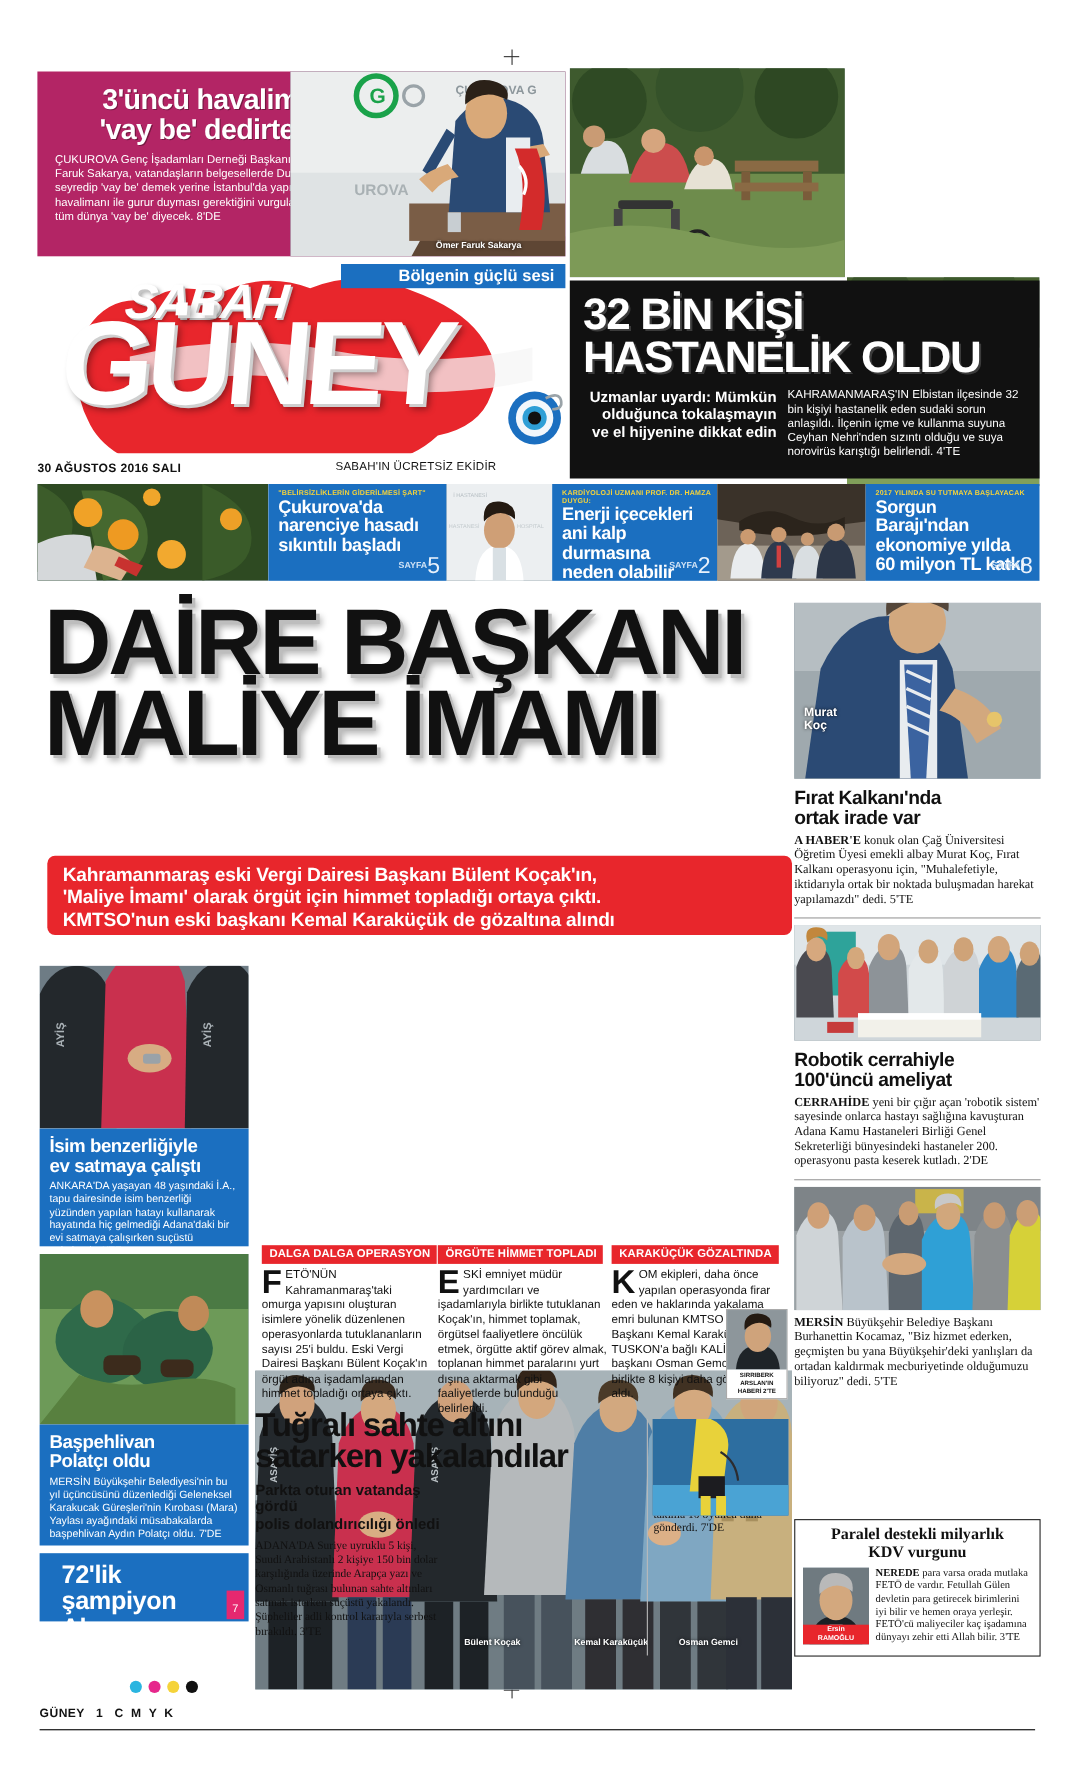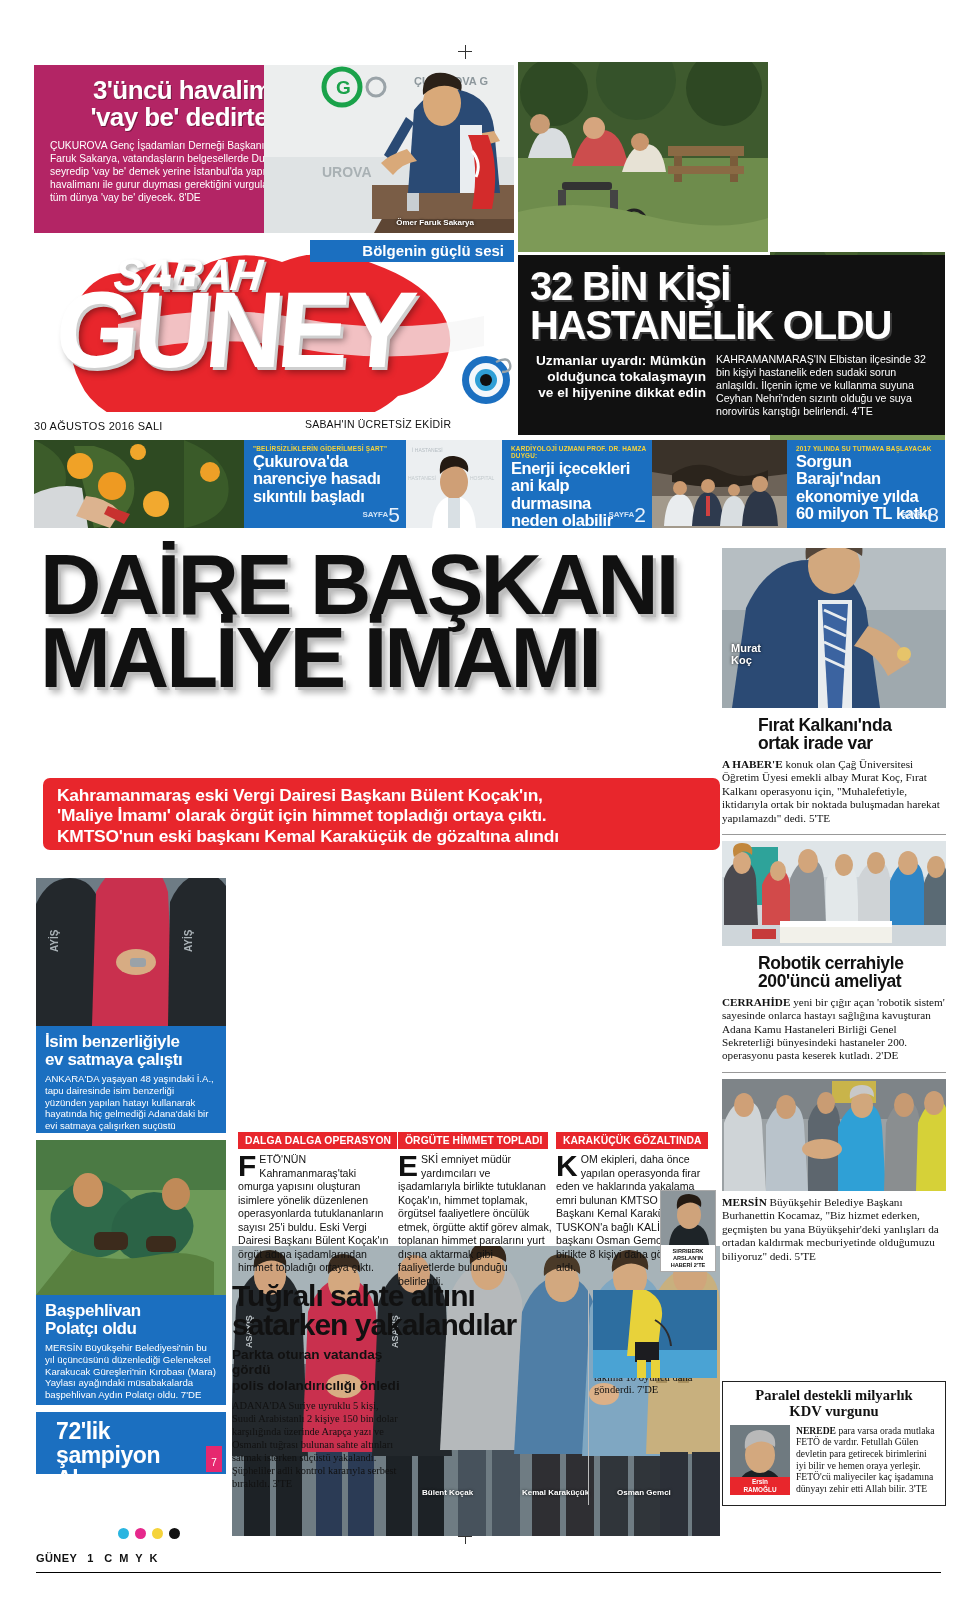--- a/index.html
+++ b/index.html
@@ -50,21 +50,21 @@
     color:#fff; letter-spacing:-6px; line-height:1;
     text-shadow:3px 3px 0 #cfcfcf, 5px 5px 7px rgba(0,0,0,.4);
     transform:skewX(-5deg); white-space:nowrap;
   }
   #evileye{ position:absolute; left:424px; top:110px; width:56px; height:56px; }
   #slogan{
     position:absolute; left:310px; top:240px; width:204px; height:22px;
     background:#1b6fc0; color:#fff; font-size:15px; font-weight:bold;
     text-align:right; padding:2px 10px 0 0;
   }
-  #dateline{ position:absolute; left:34px; top:420px; font-size:11px; font-weight:normal; letter-spacing:.3px;}
+  #dateline{ position:absolute; left:34px; top:420px; font-size:11px; font-weight:bold; letter-spacing:.3px;}
   #freeline{ position:absolute; left:305px; top:418px; font-size:10.5px; font-weight:normal; letter-spacing:.2px;}
 
   
   #trHead{ left:518px; top:255px; width:427px; height:180px; background:#111; }
   #trHead h2{
     color:#fff; font-size:40px; line-height:.98; font-weight:bold;
     letter-spacing:-1.2px; padding:12px 10px 0 12px;
     text-shadow:2px 2px 0 rgba(255,255,255,.18);
   }
   #trHead .cols{ display:flex; gap:10px; padding:8px 10px 0 12px; }
@@ -136,21 +136,21 @@
   
   #hockey{ left:588px; top:1290px; width:128px; height:215px; border-left:1px solid #bbb; }
   #hockeyPhoto{ position:absolute; left:4px; top:0; width:124px; height:88px; }
   #hockey h4{ font-size:14.2px; font-weight:bold; line-height:1.05; padding:6px 4px 0 5px; letter-spacing:-.3px;}
   #hockey p{ font-size:10.6px; line-height:1.22; padding:5px 4px 0 5px; font-family:"Liberation Serif", serif;}
 
   
   #side{ left:722px; top:548px; width:224px; }
   .sArt{ position:relative; }
   .sArt .sp{ width:224px; }
-  .sArt h3{ font-size:17.5px; font-weight:bold; line-height:1.05; letter-spacing:-.4px; padding-top:8px;margin-left:36px;}
+  .sArt h3{ font-size:17.5px; font-weight:bold; line-height:1.05; letter-spacing:-.4px; padding-top:8px;}
   .sArt p{ font-size:11.2px; line-height:1.2; padding-top:5px; font-family:"Liberation Serif", serif;}
   .sArt p b{ font-weight:bold; }
   .sRule{ height:1px; background:#999; margin:9px 0 0 0; }
 
   #kdv{ left:722px; top:1381px; width:224px; height:125px; border:1px solid #222; background:#fff; }
   #kdv h4{ font-family:"Liberation Serif", serif; font-size:14.6px; font-weight:bold;
            text-align:center; line-height:1.08; padding:6px 8px 0 8px; }
   #kdv .row{ display:flex; gap:6px; padding:5px 7px 0 7px; }
   #kdv .mug{ width:60px; height:70px; position:relative; flex:0 0 60px;}
   #kdv .mugname{ position:absolute; left:0; bottom:0; width:100%; background:#e8262c;
@@ -629,21 +629,21 @@
           <ellipse cx="186" cy="22" rx="10" ry="12" fill="#d2a67c"></ellipse>
           <path d="M202 42 q6 -18 16 -18 q8 0 8 18 l0 42 l-24 0z" fill="#5a6a74"></path>
           <ellipse cx="214" cy="26" rx="9" ry="11" fill="#cfa378"></ellipse>
           <rect x="58" y="84" width="112" height="18" fill="#f2f1ea"></rect>
           <rect x="58" y="80" width="112" height="6" fill="#fff"></rect>
           <rect x="30" y="88" width="24" height="10" fill="#c63b3b"></rect>
         </svg>
       </div>
       <h3>
         <span>Robotik cerrahiyle</span><br>
-        <span>200'üncü ameliyat</span>
+        <span>100'üncü ameliyat</span>
       </h3>
       <p>
         <b>CERRAHİDE</b><span> yeni bir çığır açan 'robotik sistem' sayesinde onlarca hastayı sağlığına kavuşturan Adana Kamu Hastaneleri Birliği Genel Sekreterliği bünyesindeki hastaneler 200. operasyonu pasta keserek kutladı. 2'DE</span>
       </p>
     </div>
     <div class="sRule"></div>
 
     <div class="sArt" style="margin-top:6px;">
       <div class="sp photo" style="height:112px;">
         <svg width="224" height="112" viewBox="0 0 224 112" preserveAspectRatio="none" aria-hidden="true">

